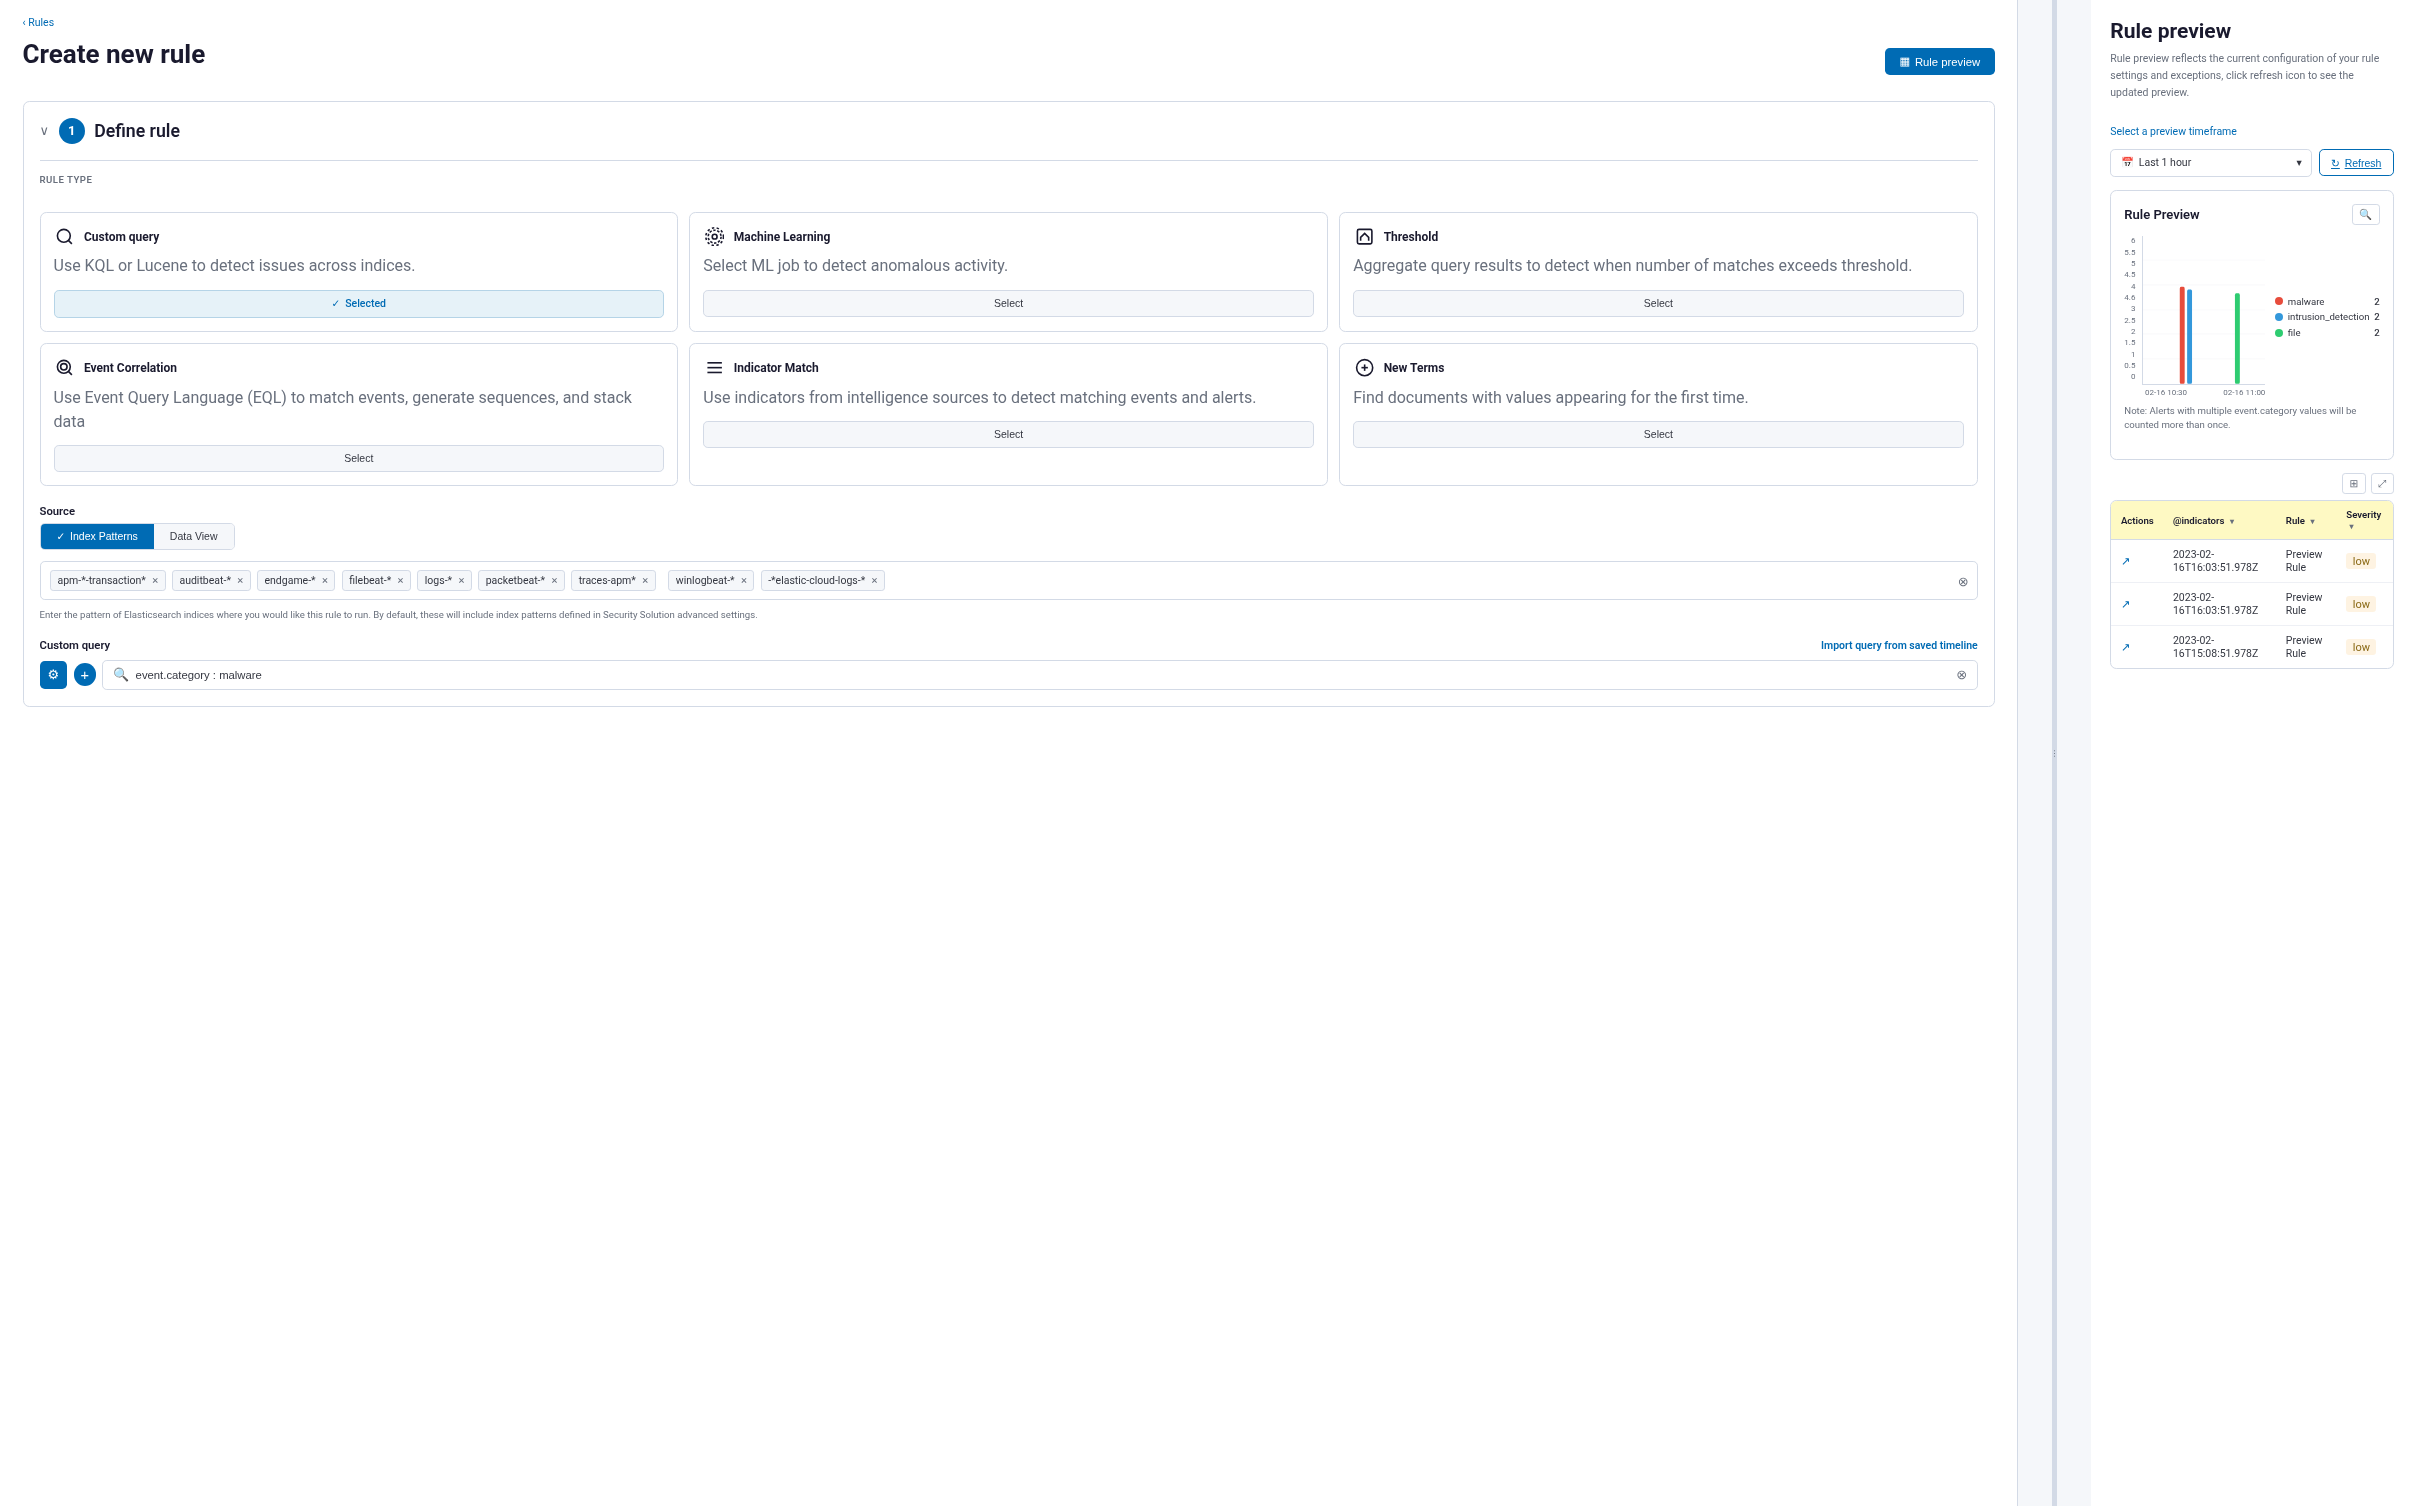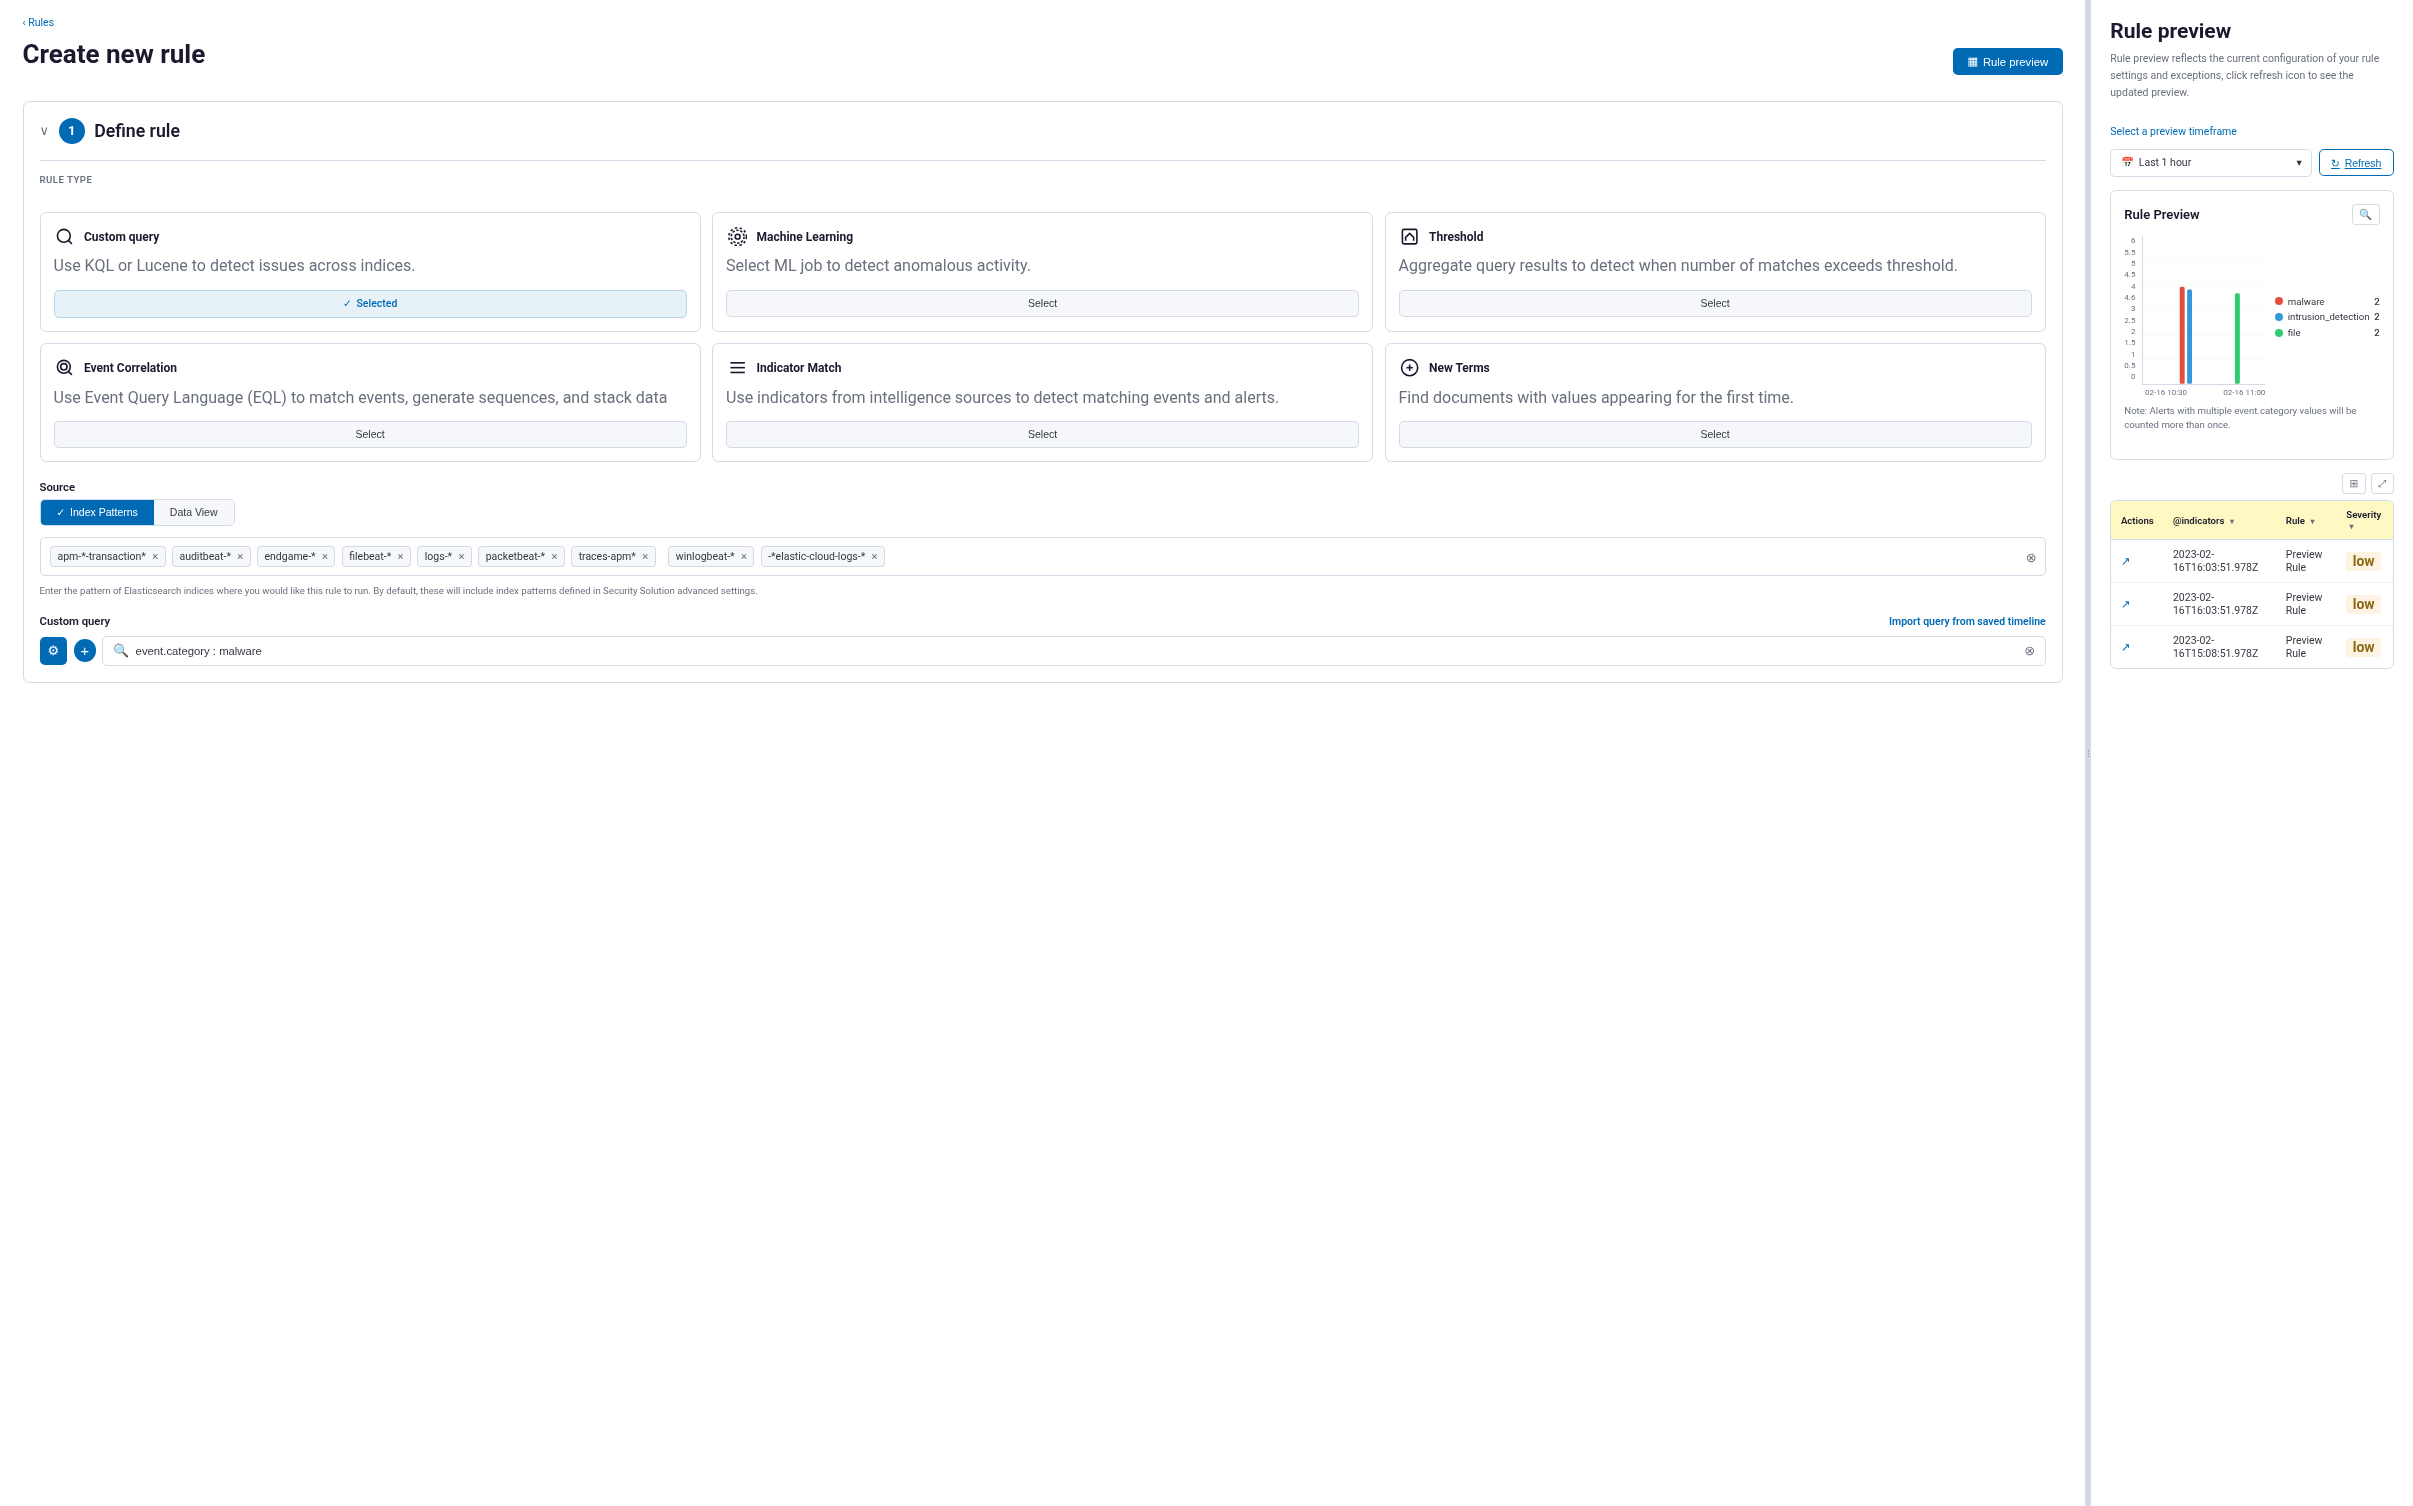--- a/index.html
+++ b/index.html
@@ -1,17 +1,17 @@
 <!DOCTYPE html>
 <html style="font-size:13px"><head>
   <meta charset="utf-8">
   <style>
     * { box-sizing: border-box; margin: 0; padding: 0; }
     body { font-family: -apple-system, BlinkMacSystemFont, 'Segoe UI', Roboto, sans-serif; background: #f5f7fa; color: #1a1a2e; font-size: 11.3px; }
-    .app-container { display: flex; height: 100vh; overflow: hidden; }
+    .app-container { display: flex; height: 100vh; overflow: hidden; gap: 34px; }
     .main-panel { flex: 1; overflow-y: auto; padding: 16px 22.5px; background: #fff; border-right: 0.8px solid #d3dae6; }
     .side-panel { width: 322px; min-width: 322px; overflow-y: auto; padding: 19.3px 19.3px; background: #fff; }
     .breadcrumb { font-size: 10.5px; color: #006bb4; margin-bottom: 9.6px; cursor: pointer; }
     .breadcrumb:before { content: '‹ '; }
     .page-title { font-size: 26px; font-weight: 700; color: #1a1a2e; margin-bottom: 16px; }
     .header-row { display: flex; justify-content: space-between; align-items: center; margin-bottom: 16px; }
     .btn-primary { background: #006bb4; color: #fff; border: none; padding: 7.2px 14.5px; border-radius: 4.8px; cursor: pointer; font-size: 11.3px; font-weight: 500; display: flex; align-items: center; gap: 4.8px; }
     .card { background: #fff; border: 0.8px solid #d3dae6; border-radius: 6.4px; padding: 16px; margin-bottom: 16px; }
     .section-header { display: flex; align-items: center; gap: 9.6px; margin-bottom: 16px; }
     .step-badge { width: 26px; height: 26px; background: #006bb4; color: #fff; border-radius: 50%; display: flex; align-items: center; justify-content: center; font-weight: 700; font-size: 13px; flex-shrink: 0; }
@@ -72,21 +72,21 @@
     .chart-note { font-size: 9.6px; color: #69707d; line-height: 1.5; margin-bottom: 13px; }
 
     
     .data-table-wrapper { border: 0.8px solid #d3dae6; border-radius: 6.4px; overflow: hidden; }
     .data-table { width: 100%; border-collapse: collapse; font-size: 10.5px; }
     .data-table th { background: #fef9c3; padding: 8px 9.6px; text-align: left; font-weight: 600; color: #1a1a2e; border-bottom: 0.8px solid #d3dae6; font-size: 9.6px; }
     .data-table td { padding: 8px 9.6px; border-bottom: 0.8px solid #eef0f5; color: #343741; }
     .data-table tr:last-child td { border-bottom: none; }
     .sort-icon { color: #69707d; font-size: 8px; margin-left: 3.2px; }
     .link-icon { color: #006bb4; cursor: pointer; font-size: 11.3px; }
-    .severity-badge { display: inline-block; padding: 1.6px 6.4px; border-radius: 3.2px; font-size: 14px; font-weight: 700; background: #fef3e2; color: #8a6914; }
+    .severity-badge { display: inline-block; padding: 1.6px 6.4px; border-radius: 3.2px; font-size: 11px; font-weight: 400; background: #fef3e2; color: #8a6914; }
     .resize-handle { width: 4.8px; background: #d3dae6; cursor: col-resize; display: flex; align-items: center; justify-content: center; color: #69707d; font-size: 8px; }
     .table-icons { display: flex; gap: 4.8px; margin-bottom: 6.4px; justify-content: flex-end; }
     .tbl-icon { background: none; border: 0.8px solid #d3dae6; border-radius: 3.2px; padding: 3.2px 6.4px; cursor: pointer; color: #69707d; font-size: 10.5px; }
   </style>
 </head>
 <body>
 
 <div class="app-container">
 
   <div class="main-panel">

